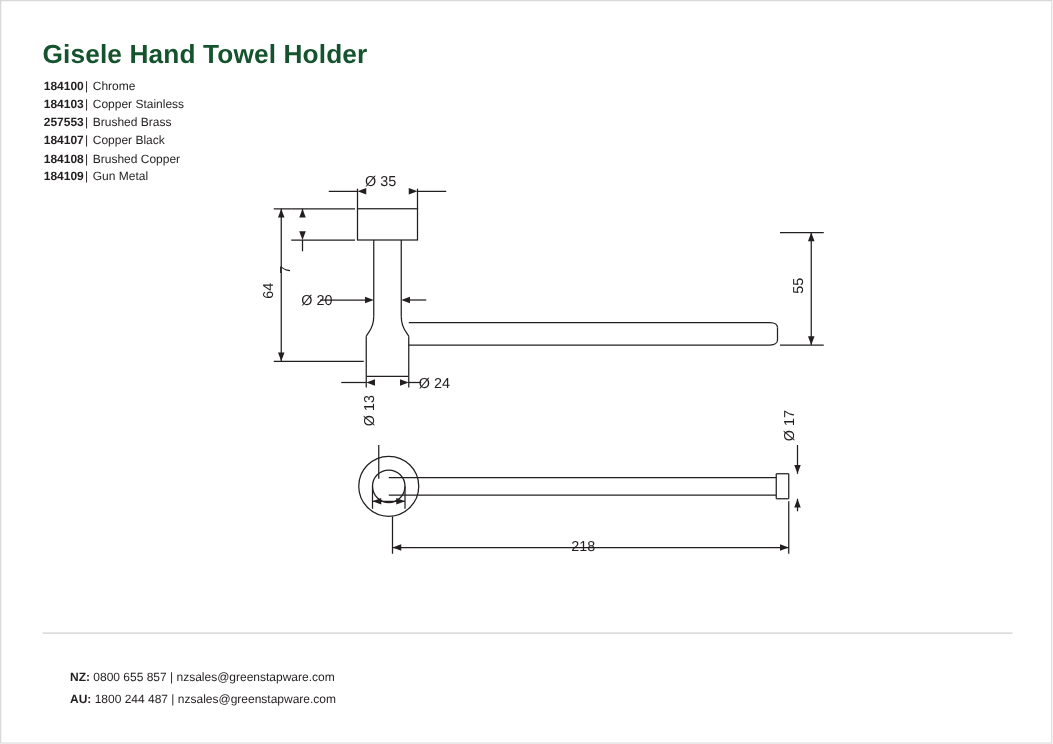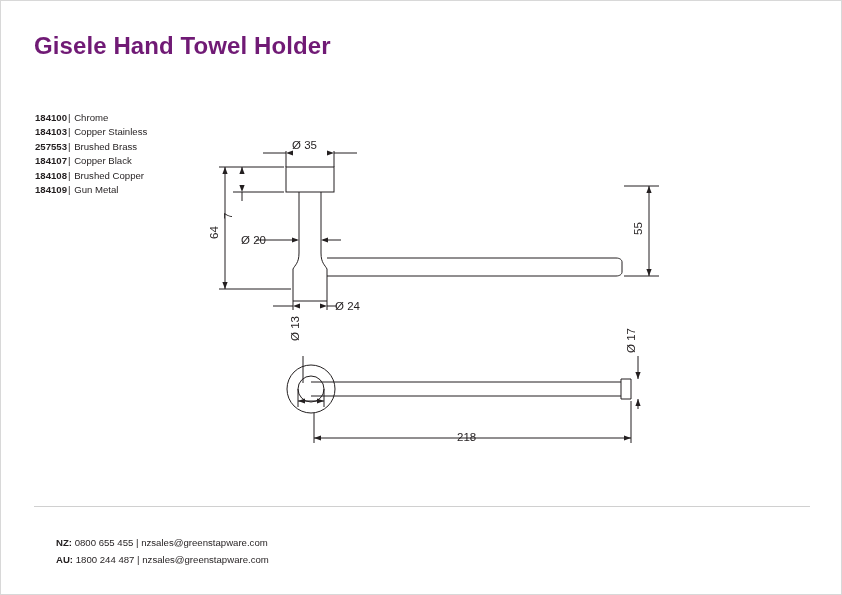--- a/index.html
+++ b/index.html
@@ -22,34 +22,33 @@
     height: 595px;
     border: 1px solid #d8d8d8;
     box-sizing: border-box;
   }
 
   
   .title {
     position: absolute;
     left: 33px;
     top: 31px;
-    font-size: 24px;
+    font-size: 21px;
     font-weight: bold;
     letter-spacing: .1px;
-    color: #701a75;
+    color: #14532d;
     text-align: center;
   }
   .codes {
     position: absolute;
     left: 34px;
     top: 62px;
     font-size: 9.6px;
     line-height: 14.4px;
     color: #231f20;
-    margin-top: 48px;
   }
   .codes .row { white-space: nowrap; }
   .codes .num { font-weight: bold; }
   .codes .sep { padding: 0 1px; }
 
   
   .drawing {
     position: absolute;
     left: 0;
     top: 0;
@@ -239,21 +238,21 @@
       <text x="634" y="352" transform="rotate(-90 634 352)">Ø 17</text>
       <text x="456" y="440">218</text>
     </g>
   </svg>
 
   <div class="footer-rule"></div>
 
   <div class="contact">
     <div>
       <b>NZ:</b>
-      <span>0800 655 455</span>
+      <span>0800 655 857</span>
       <span>|</span>
       <span>nzsales@greenstapware.com</span>
     </div>
     <div>
       <b>AU:</b>
       <span>1800 244 487</span>
       <span>|</span>
       <span>nzsales@greenstapware.com</span>
     </div>
   </div>

